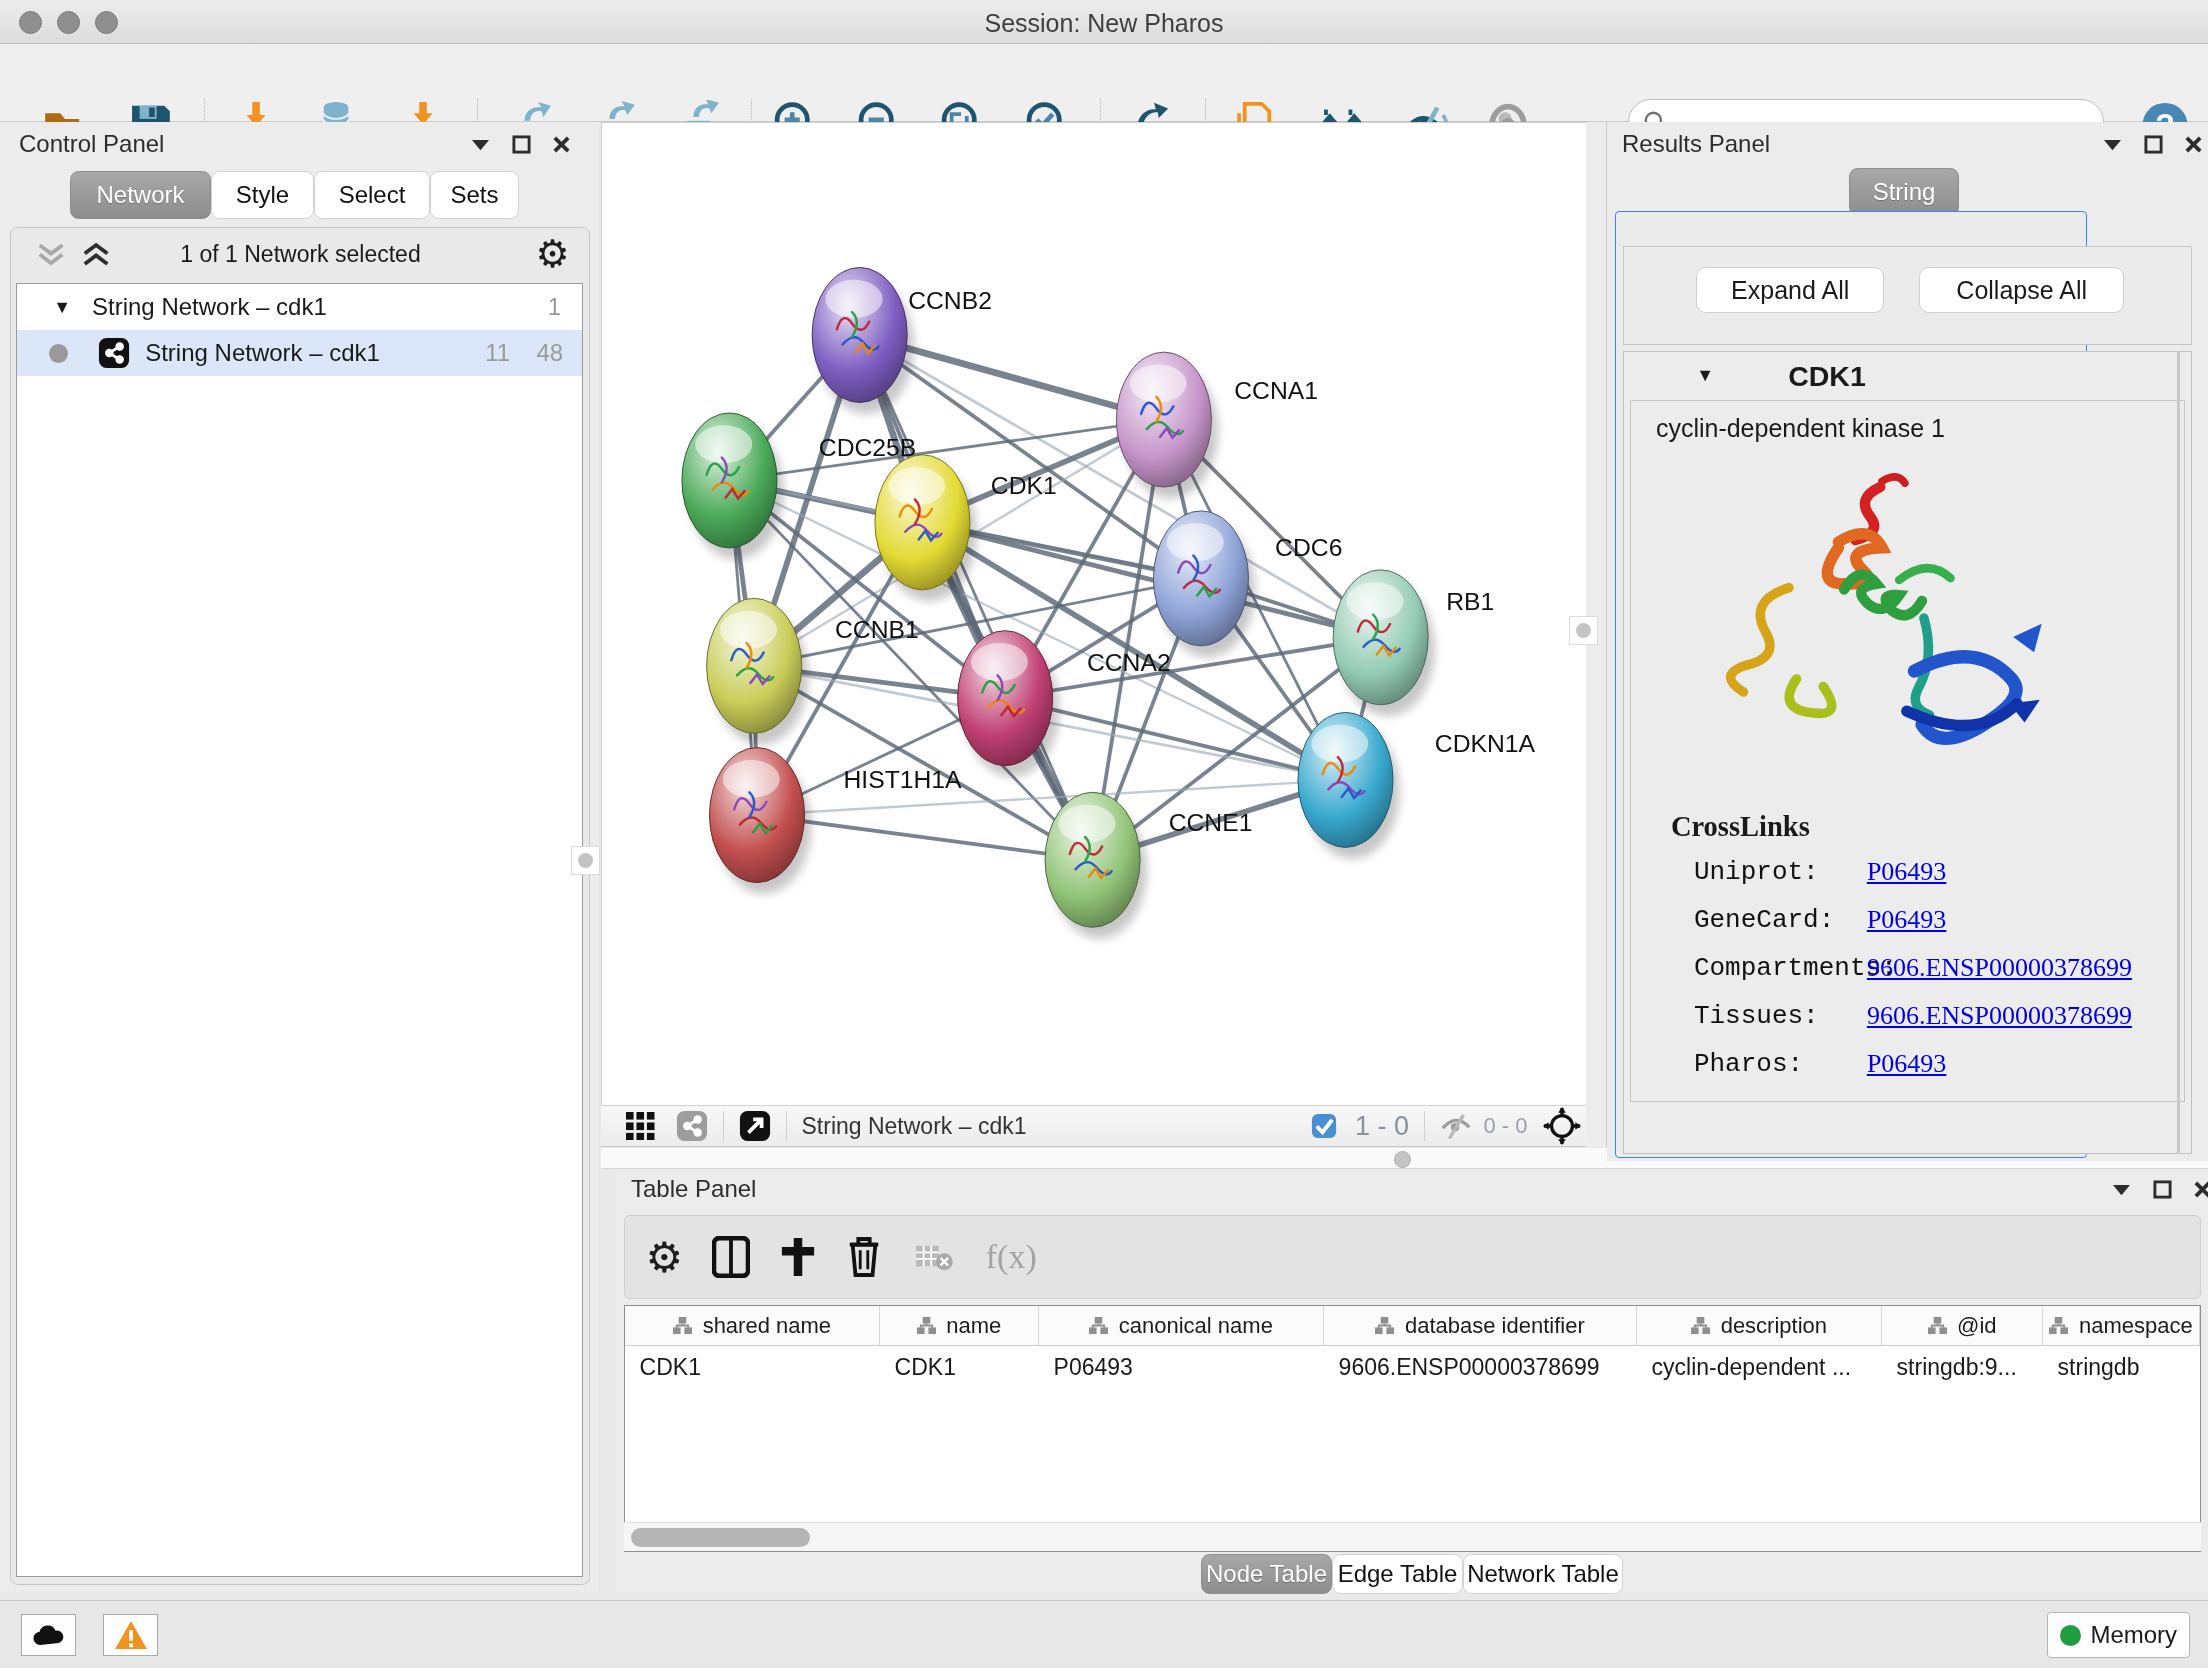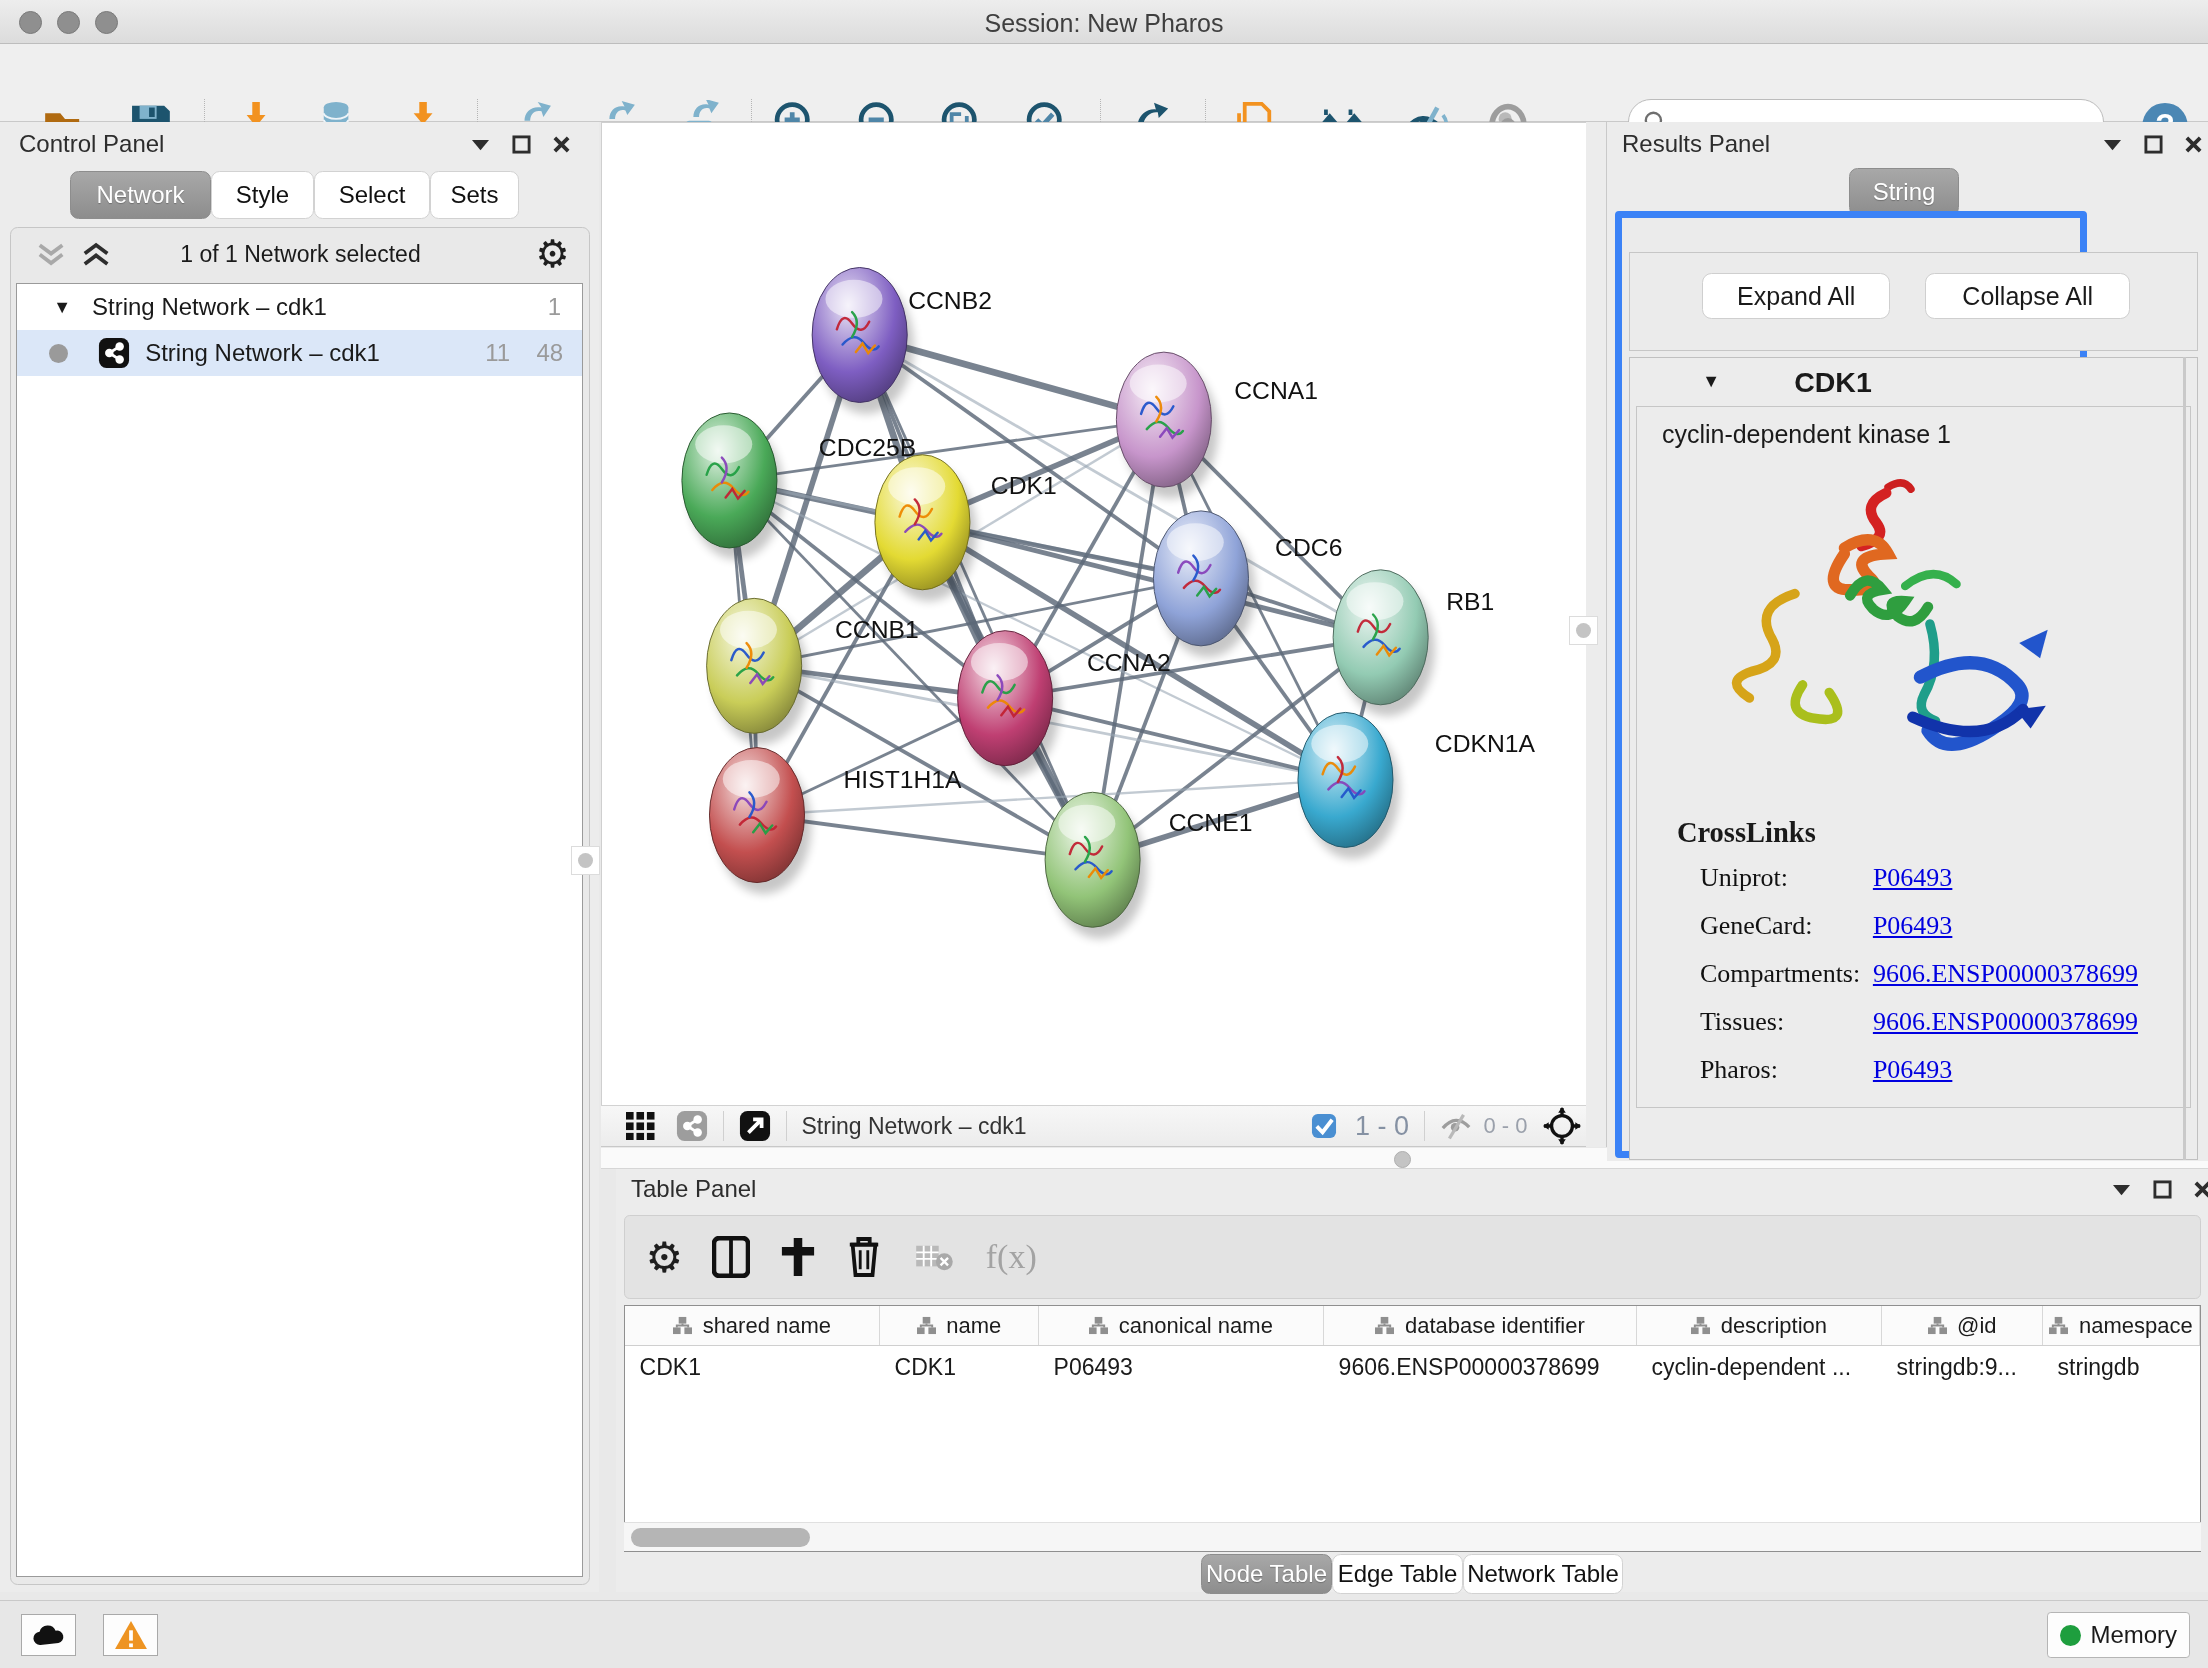--- a/index.html
+++ b/index.html
@@ -38,28 +38,28 @@
   #net-canvas { left:601px; top:122px; width:985px; height:983px; background:#fff; border-top:1px solid #cfcfcf; border-left:1px solid #cfcfcf; }
   #net-navbar { left:601px; top:1105px; width:985px; height:42px; background:linear-gradient(#f7f7f7,#ececec); border-top:1px solid #d2d2d2; border-bottom:1px solid #c8c8c8; display:flex; align-items:center; }
   .nav-sep { width:1px; height:30px; background:#d0d0d0; margin:0 15px; }
   #bottom-splitter { left:601px; top:1148px; width:1607px; height:21px; background:#fafafa; border-bottom:1px solid #d6d6d6; }
   #bottom-splitter .dot { position:absolute; left:793px; top:2.9px; width:17px; height:17px; border-radius:50%; background:#c4c4c4; border:1px solid #afafaf; }
   .v-splitter-handle { width:28.5px; height:28.5px; background:#fff; border:1px solid #dcdcdc; display:flex; align-items:center; justify-content:center; }
   .v-splitter-handle .dot { width:15px; height:15px; border-radius:50%; background:#c4c4c4; }
 
   
   #results-panel { left:1607px; top:122px; width:601px; height:1039px; background:#ececec; }
-  #rp-group { left:7.6px; top:89px; width:472px; height:947px; border:7px solid #3b82f6; border-radius:4px; background:#ebebeb; }
+  #rp-group { left:7.6px; top:89px; width:472px; height:947px; border:1px solid #3b82f6; border-radius:4px; background:#ebebeb; }
   #rp-btnbox { left:7.6px; top:34px; width:569px; height:99px; border:1px solid #c6c6c6; background:#ebebeb; }
   .rp-btn { position:absolute; top:20px; height:46px; background:#fff; border:1px solid #cfcfcf; border-radius:9.5px; font-size:25px; text-align:center; line-height:44px; }
   #rp-card { left:7.6px; top:139px; width:569px; height:803px; border:1px solid #c0c0c0; background:#ececec; }
   #rp-inner { left:5.7px; top:48px; width:555px; height:702px; border:1px solid #c6c6c6; background:#ececec; overflow:hidden; }
   .serif { font-family:"Liberation Serif","DejaVu Serif",serif; }
   .xlink-row { display:flex; font-size:26px; margin-bottom:18px; }
-  .xlink-label { width:173px; color:#111; }
+  .xlink-label { width:173px; color:#111;font-family:Liberation Mono, monospace; }
   .xlink-value { color:#0000e0; text-decoration:underline; }
   #rp-vscroll { left:561px; top:139px; width:3.8px; height:803px; background:#c9c9c9; }
   #rp-hthumb { left:7.6px; top:946px; width:114px; height:11.4px; background:#d2d2d2; border-radius:5.7px; }
 
   
   #table-panel { left:616px; top:1169px; width:1592px; height:423px; background:#ececec; }
   #tp-toolbar { left:7.6px; top:46px; width:1577px; height:84px; background:#e3e3e3; border:1px solid #cfcfcf; border-radius:5.7px; display:flex; align-items:center; }
   #tp-table { left:7.6px; top:136px; width:1577px; height:247px; background:#fff; border:1.9px solid #8f8f8f; overflow:hidden; }
   #tp-header { display:flex; height:40px; background:#fbfbfb; border-bottom:1px solid #cfcfcf; }
   .th { display:flex; align-items:center; justify-content:center; gap:9.5px; font-size:22px; color:#1c1c1c; border-right:1px solid #d8d8d8; overflow:hidden; white-space:nowrap; flex:none; }

